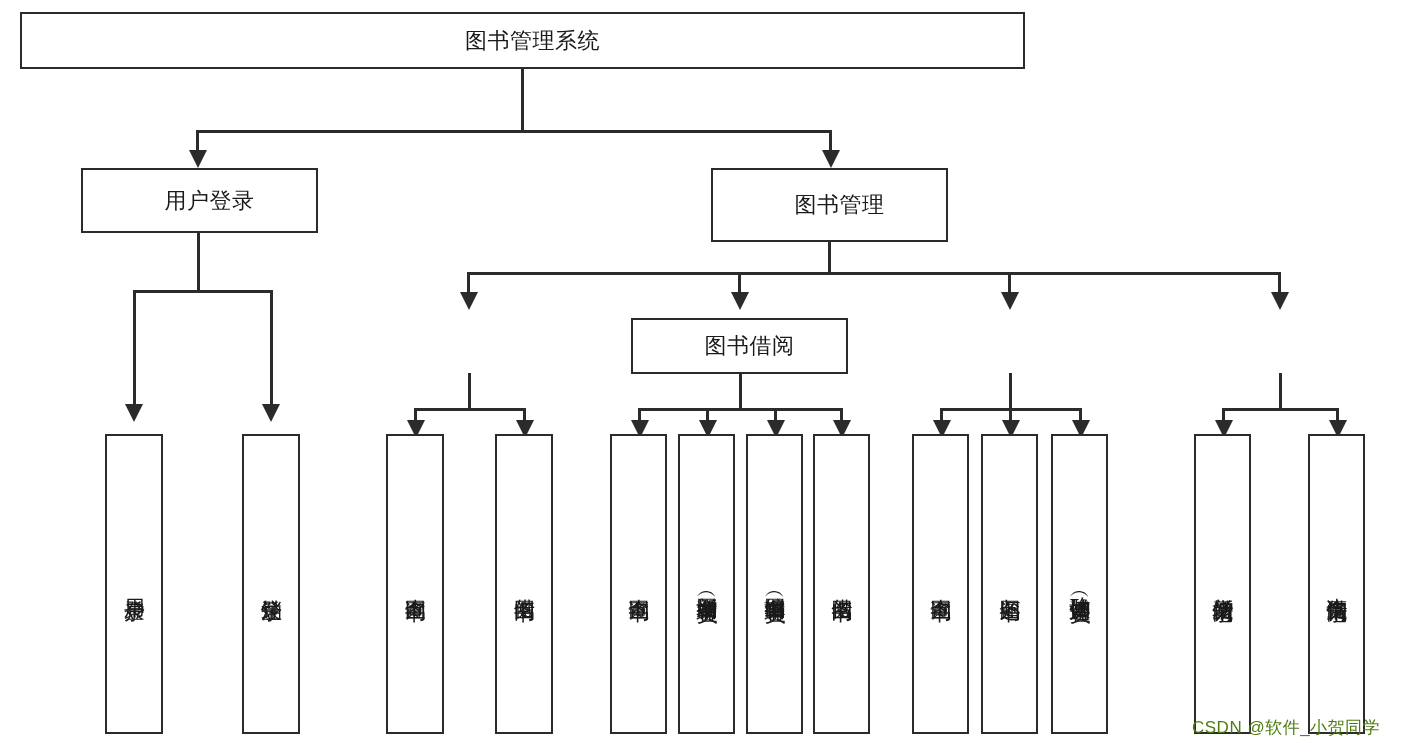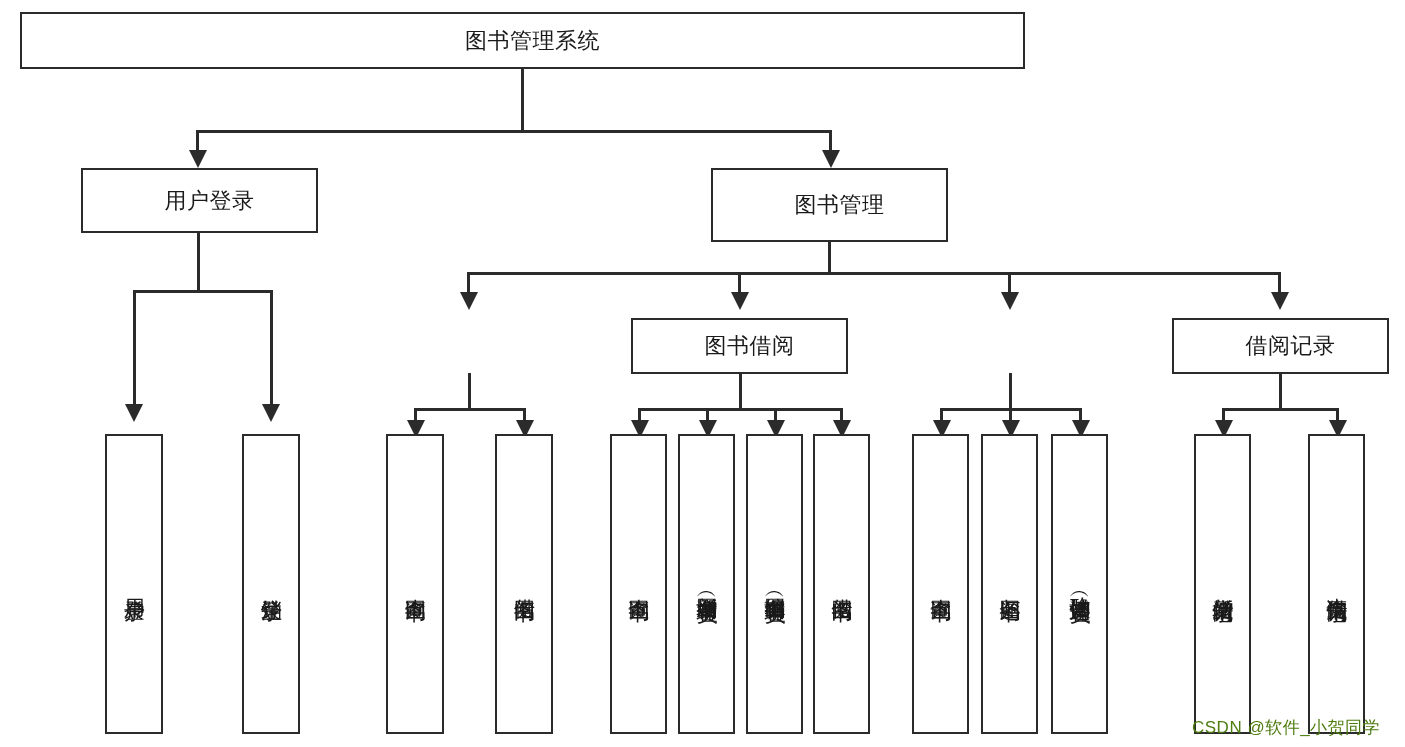--- a/index.html
+++ b/index.html
@@ -142,23 +142,20 @@
   <div class="node h" style="left:711px; top:168px; width:237px; height:74px;">
     <span class="lbl">图书管理</span>
   </div>
 
 
   <div class="node h" style="left:631px; top:318px; width:217px; height:56px;">
     <span class="lbl">图书借阅</span>
   </div>
 
 
-  <div class="node h" style="left:1172px; top:318px; width:217px; height:56px;">
-    <span class="lbl">借阅记录</span>
-  </div>
 
   <div class="node v" style="left:105px; top:434px; width:58px; height:300px;">
     <span class="lbl">用户登录</span>
   </div>
   <div class="node v" style="left:242px; top:434px; width:58px; height:300px;">
     <span class="lbl">注销登录</span>
   </div>
 
   <div class="node v" style="left:386px; top:434px; width:58px; height:300px;">
     <span class="lbl">查询图书</span>

